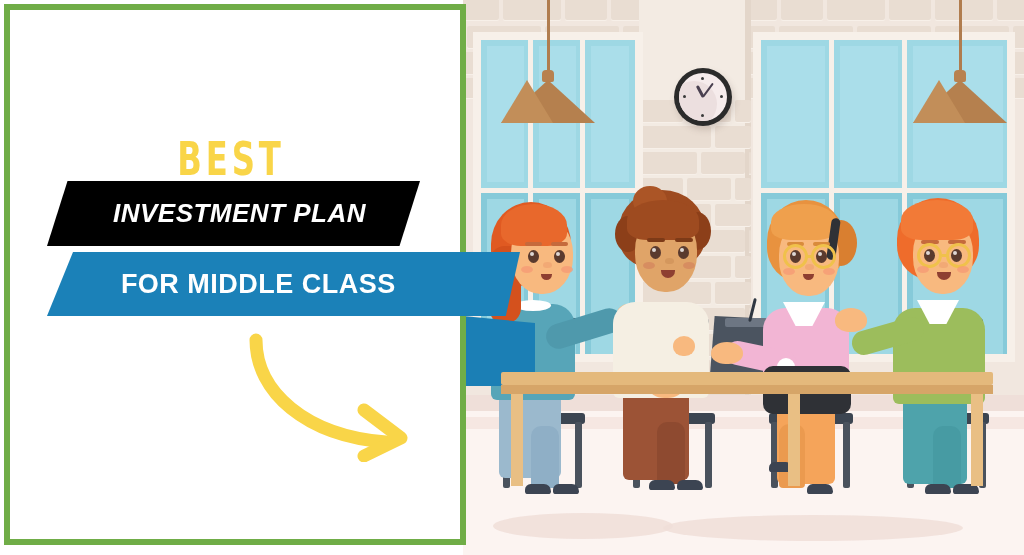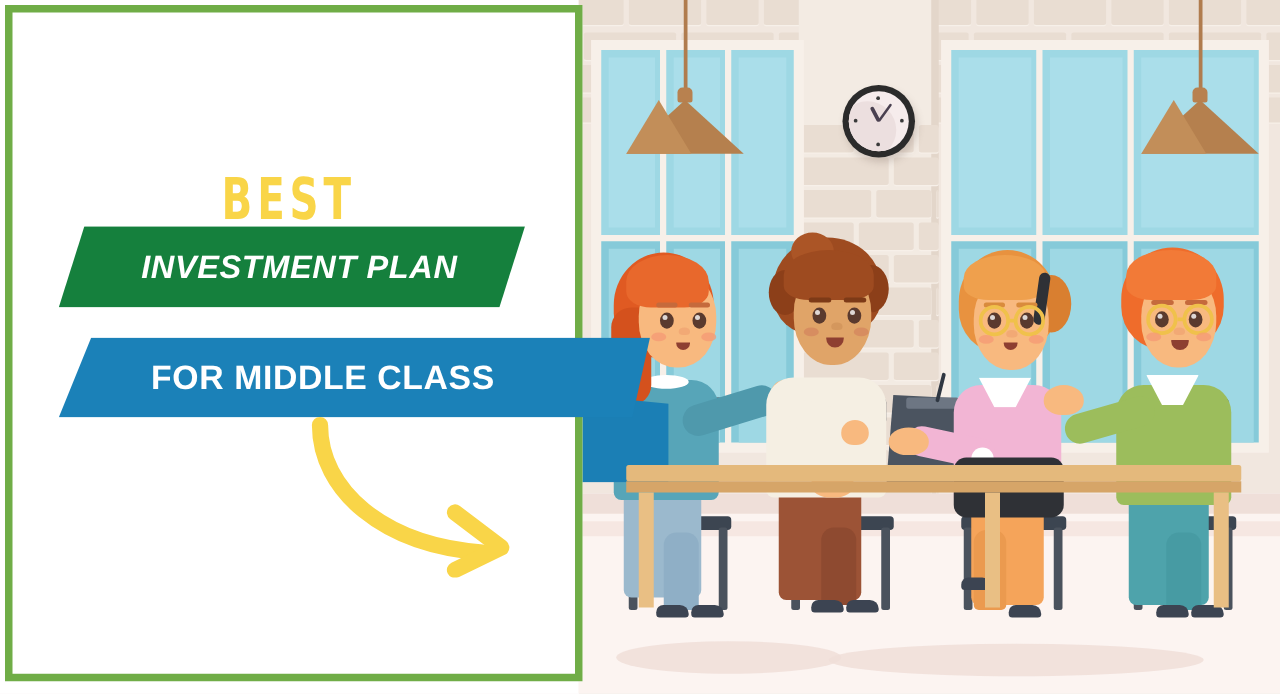--- a/index.html
+++ b/index.html
@@ -83,26 +83,26 @@
   
   .laptop{position:absolute;background:#1b7fb5;border-radius:2px;}
 
   
   .frame{position:absolute;left:4px;top:4px;width:462px;height:541px;box-sizing:border-box;
          border:6px solid #70ad47;background:#ffffff;z-index:5;}
   .best{position:absolute;left:0;top:132px;width:462px;text-align:center;z-index:9;
         font-size:46px;font-weight:bold;color:#f9d548;letter-spacing:5px;
         font-family:"DejaVu Sans Condensed","Liberation Sans",sans-serif;
         transform:scaleX(.78);transform-origin:center;}
-  .banner1{position:absolute;left:47px;top:181px;width:373px;height:65px;background:#15803d;z-index:9;
+  .banner1{position:absolute;left:47px;top:181px;width:373px;height:65px;background:#000000;z-index:9;
            clip-path:polygon(5.5% 0,100% 0,94.5% 100%,0 100%);}
   .banner1 .txt{position:absolute;left:0;top:0;width:100%;height:100%;display:flex;align-items:center;
            justify-content:center;color:#fff;font-weight:bold;font-size:26px;font-style:italic;letter-spacing:.5px;
            padding-left:12px;box-sizing:border-box;}
-  .banner2{position:absolute;left:47px;top:270px;width:473px;height:64px;background:#1b81b8;z-index:9;
+  .banner2{position:absolute;left:47px;top:252px;width:473px;height:64px;background:#1b81b8;z-index:9;
            clip-path:polygon(5.5% 0,100% 0,97% 100%,0 100%);}
   .banner2 .txt{position:absolute;left:0;top:0;width:86%;height:100%;display:flex;align-items:center;
            justify-content:center;color:#fff;font-weight:bold;font-size:27px;letter-spacing:.5px;
            padding-left:16px;box-sizing:border-box;}
   .arrow{position:absolute;left:246px;top:332px;width:190px;height:130px;z-index:9;}
 
   
   .logo{position:absolute;left:60px;top:486px;width:120px;height:58px;z-index:9;}
   .logo-mark{position:absolute;left:26px;top:0;width:40px;height:30px;}
   .logo-word{position:absolute;left:0;top:28px;width:105px;font-size:22px;font-weight:bold;color:#232323;

